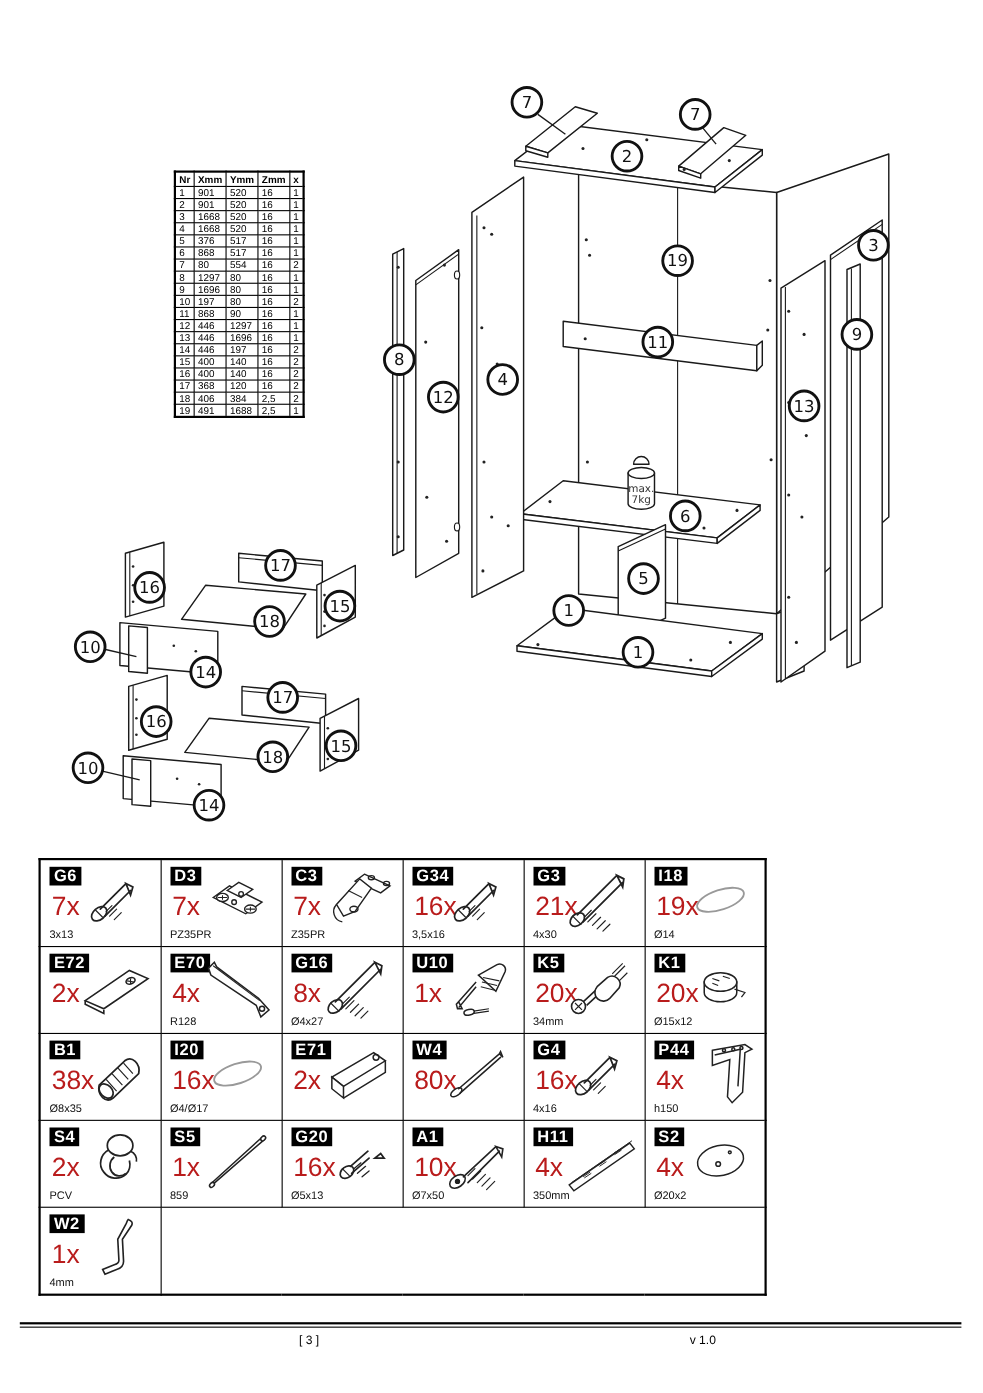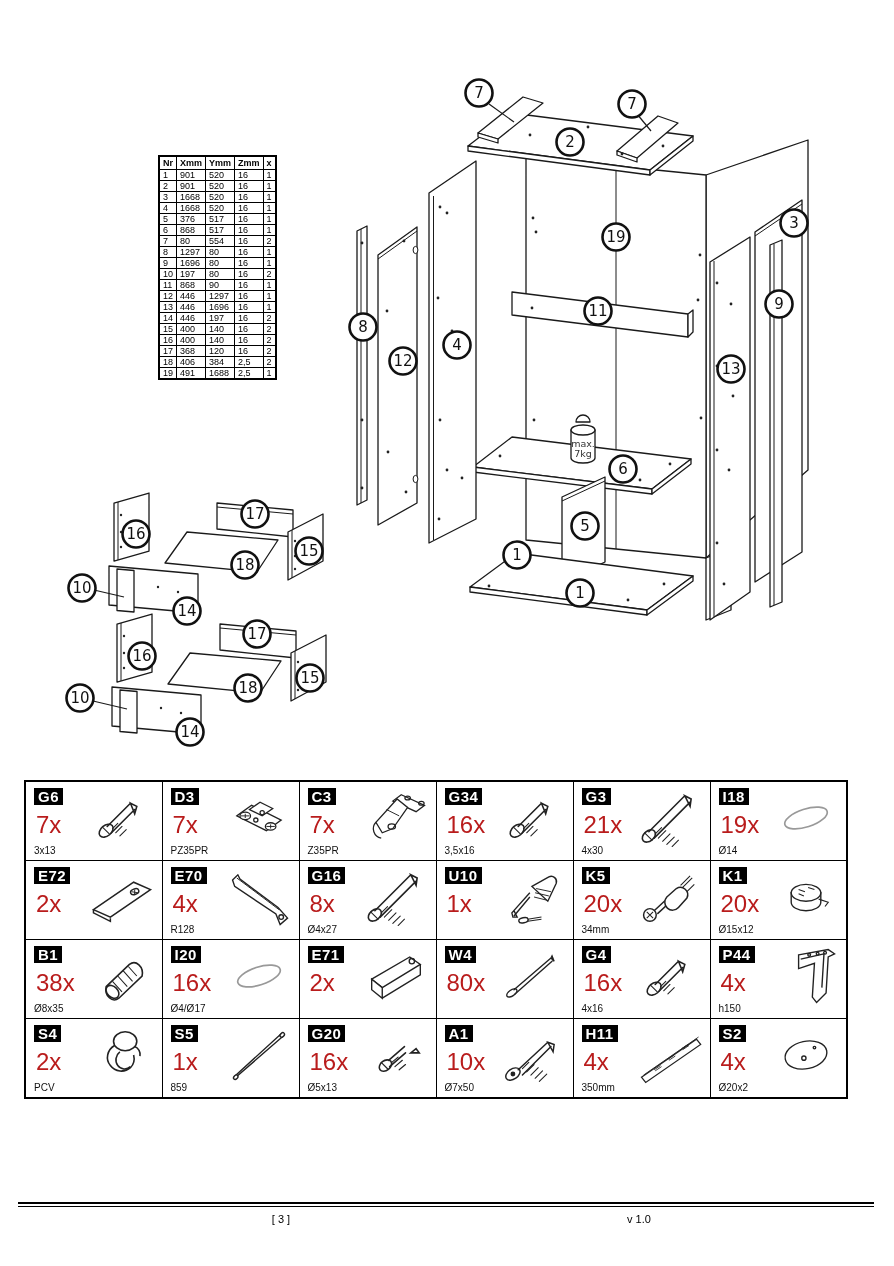--- a/index.html
+++ b/index.html
@@ -23,21 +23,21 @@
   .diagram{position:absolute;left:30px;top:55px;width:840px;height:720px;}
   .diagram .part{fill:#fff;stroke:#1a1a1a;stroke-width:1.3;stroke-linejoin:round;}
   .diagram .thin{stroke-width:1;}
   .co-circle{fill:#fff;stroke:#111;stroke-width:2.6;}
   .co-text{font-size:15px;fill:#111;text-anchor:middle;font-family:"DejaVu Sans",sans-serif;}
   .wt-text{font-size:9.5px;fill:#333;text-anchor:middle;font-family:"DejaVu Sans",sans-serif;}
   .leader{stroke:#1a1a1a;stroke-width:1.2;}
   .dot{fill:#222;stroke:none;}
   
   .hw-table{
-    position:absolute;left:24px;top:780px;width:824px;
+    position:absolute;left:35px;top:780px;width:662px;
     border-collapse:collapse;border:2px solid #000;table-layout:fixed;
   }
   .hw-table td{border:1px solid #000;padding:0;height:78px;vertical-align:top;}
   .hw-in{position:relative;width:100%;height:78px;overflow:hidden;}
   .hw-code{
     position:absolute;top:6px;left:8px;background:#000;color:#fff;
     font-weight:bold;font-size:15px;line-height:17px;padding:0 4px;letter-spacing:.5px;
   }
   .hw-qty{position:absolute;top:33px;left:10px;font-size:24px;line-height:20px;color:#b91c1c;}
   .hw-spec{position:absolute;bottom:4px;left:8px;font-size:10px;color:#111;}
@@ -825,18 +825,33 @@
             <span class="hw-icon"><svg viewBox="0 0 70 60">
                 <g fill="#fff" stroke="#222" stroke-width="1.3">
                   <ellipse cx="35" cy="30" rx="20" ry="13" transform="rotate(-12 35 30)"></ellipse>
                   <circle cx="33" cy="33" r="2" fill="none"></circle>
                   <circle cx="43" cy="23" r="1.2" fill="none"></circle>
                 </g>
               </svg></span>
           </div>
         </td>
       </tr>
+      <tr>
+        <td>
+          <div class="hw-in">
+            <span class="hw-code">W2</span>
+            <span class="hw-qty">1x</span>
+            <span class="hw-spec">4mm</span>
+            <span class="hw-icon"><svg viewBox="0 0 70 60">
+                <g fill="#fff" stroke="#222" stroke-width="1.4">
+                  <path d="M45 6c3 1 4 3 3 5l-8 12 1 19c0 4-2 6-6 7l-10 4-2-4 10-4c3-1 4-2 4-4l-1-18 7-13c1-2 1-3 2-4z"></path>
+                </g>
+              </svg></span>
+          </div>
+        </td>
+        <td colspan="5"></td>
+      </tr>
     </tbody>
 </table>
 
 <div class="footer-line"></div>
 <div class="footer-page">[ 3 ]</div>
 <div class="footer-version">v 1.0</div>
 
 </body></html>

